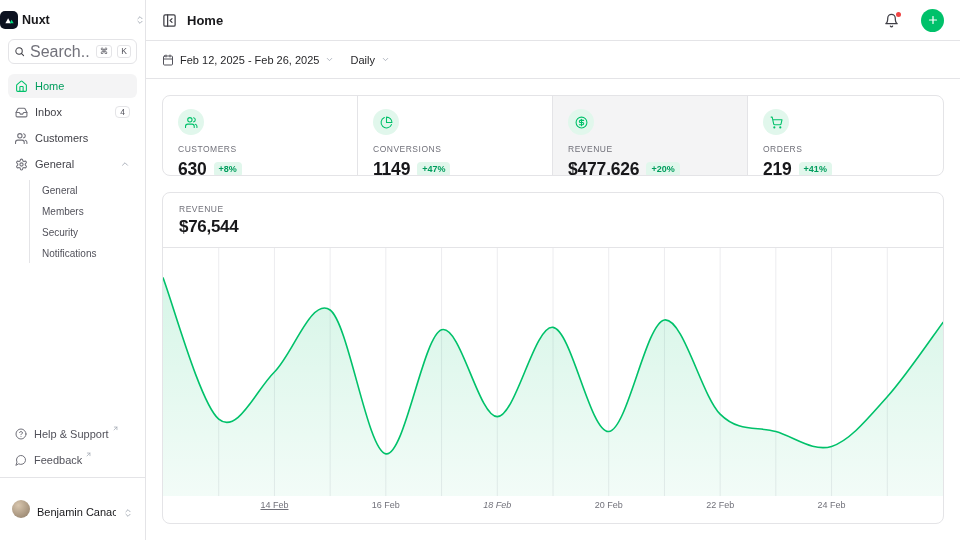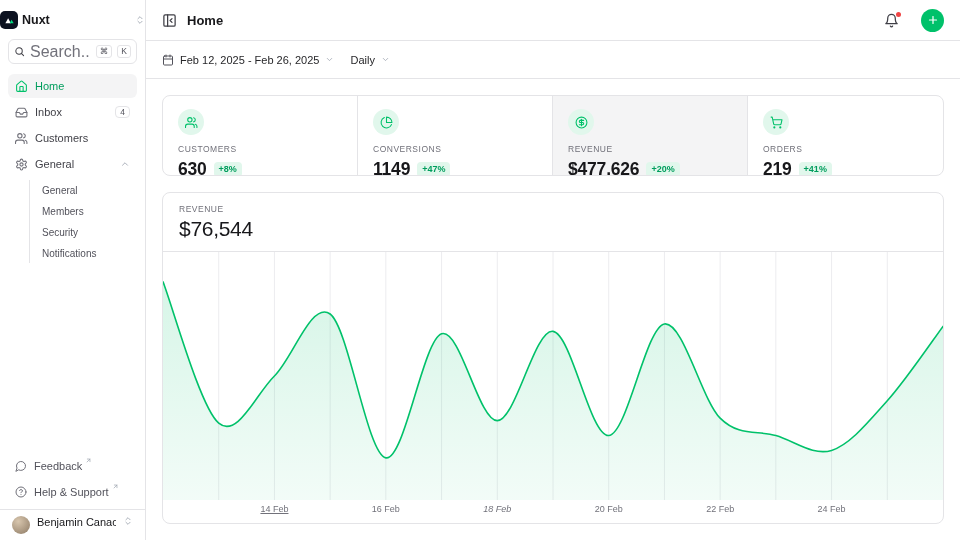--- a/index.html
+++ b/index.html
@@ -36,21 +36,21 @@
   .nav-label{flex:1;white-space:nowrap;}
   .badge-count{font-size:8.5px;border:1px solid var(--border);border-radius:4px;padding:1px 4px;color:#52525b;line-height:1;}
   .chev{color:#9ca3af;display:flex;}
   .sub-list{margin:2px 0 2px 21px;border-left:1px solid var(--border);display:flex;flex-direction:column;gap:1px;}
   .sub-item{font-size:10px;color:#52525b;padding:4.5px 0 4.5px 12px;cursor:pointer;white-space:nowrap;}
   .side-spacer{flex:1;}
   .side-bottom{padding:0 8px 5px;display:flex;flex-direction:column;gap:2px;}
   .bottom-item{display:flex;align-items:center;gap:7px;height:24px;padding:0 7px;border-radius:6px;font-size:11px;color:#52525b;cursor:pointer;}
   .bottom-item .nicon{color:#71717a;display:flex;flex:none;}
   .ext-arrow{color:#9ca3af;align-self:flex-start;margin-top:3px;margin-left:-4px;}
-  .user-row{border-top:1px solid var(--border);display:flex;align-items:flex-start;gap:7px;padding:6px 12px;cursor:pointer;}
+  .user-row{border-top:1px solid var(--border);display:flex;align-items:flex-end;gap:7px;padding:22px 12px;cursor:pointer;}
   .avatar{width:18px;height:18px;border-radius:50%;background:radial-gradient(circle at 35% 30%,#d8c6ae,#8d7a64);flex:none;}
   .user-name{font-size:11px;font-weight:500;flex:1;white-space:nowrap;overflow:hidden;}
 
   
   .main{flex:1;display:flex;flex-direction:column;min-width:0;}
   .main-header{height:41px;min-height:41px;border-bottom:1px solid var(--border);display:flex;align-items:center;gap:10px;padding:0 16px;}
   .panel-toggle{color:#3f3f46;background:none;border:none;display:flex;cursor:pointer;padding:0;}
   .page-title{font-size:13px;font-weight:600;flex:1;}
   .bell-wrap{position:relative;color:#3f3f46;margin-right:12px;background:none;border:none;display:flex;cursor:pointer;padding:0;}
   .red-dot{position:absolute;top:-1px;right:-2px;width:5px;height:5px;border-radius:50%;background:#ef4444;}
@@ -69,21 +69,21 @@
   .stat-icon-wrap{width:26px;height:26px;border-radius:50%;background:var(--green-soft);color:var(--green);display:flex;align-items:center;justify-content:center;}
   .stat-label{margin-top:9px;font-size:8.5px;letter-spacing:.5px;color:#71717a;font-weight:500;}
   .stat-value-row{margin-top:5px;display:flex;align-items:center;gap:7px;}
   .stat-value{font-size:17.5px;font-weight:700;letter-spacing:-.2px;}
   .stat-badge{font-size:9px;font-weight:600;color:var(--green-text);background:var(--green-soft);border-radius:4px;padding:2px 5px;line-height:1.2;}
 
   
   .chart-card{border:1px solid var(--border);border-radius:8px;display:flex;flex-direction:column;min-height:332px;background:#fff;}
   .chart-header{padding:11px 16px 10px;border-bottom:1px solid var(--border);}
   .chart-label{font-size:8.5px;letter-spacing:.5px;color:#71717a;font-weight:500;}
-  .chart-value{font-size:21px;font-weight:400;letter-spacing:-.3px;margin-top:3px;}
+  .chart-value{font-size:17px;font-weight:700;letter-spacing:-.3px;margin-top:3px;}
   .chart-plot{position:relative;height:248px;}
   .chart-plot svg{position:absolute;inset:0;width:100%;height:100%;}
   .gridline{stroke:#ececef;stroke-width:1;}
   .chart-ticks{position:relative;height:22px;}
   .tick{position:absolute;top:4px;transform:translateX(-50%);font-size:9px;color:#71717a;white-space:nowrap;}
 </style>
 </head>
 <body>
 
 <aside class="sidebar">
@@ -167,40 +167,40 @@
       <div class="sub-item">Notifications</div>
     </div>
   </nav>
 
   <div class="side-spacer"></div>
 
   <div class="side-bottom">
     <div class="bottom-item">
       <span class="nicon">
         <svg width="12" height="12" viewBox="0 0 24 24" fill="none" stroke="currentColor" stroke-width="2" stroke-linecap="round" stroke-linejoin="round">
-            <path d="M7.9 20A9 9 0 1 0 4 16.1L2 22Z"></path>
-          </svg>
-      </span>
-      <span>Feedback</span>
+            <circle cx="12" cy="12" r="10"></circle>
+            <path d="M9.09 9a3 3 0 0 1 5.83 1c0 2-3 3-3 3"></path>
+            <path d="M12 17h.01"></path>
+          </svg>
+      </span>
+      <span>Help &amp; Support</span>
       <span class="ext-arrow">
         <svg width="7" height="7" viewBox="0 0 24 24" fill="none" stroke="currentColor" stroke-width="2.4" stroke-linecap="round" stroke-linejoin="round">
             <path d="M7 17 17 7"></path>
             <path d="M8 7h9v9"></path>
           </svg>
       </span>
     </div>
     <div class="bottom-item">
       <span class="nicon">
         <svg width="12" height="12" viewBox="0 0 24 24" fill="none" stroke="currentColor" stroke-width="2" stroke-linecap="round" stroke-linejoin="round">
-            <circle cx="12" cy="12" r="10"></circle>
-            <path d="M9.09 9a3 3 0 0 1 5.83 1c0 2-3 3-3 3"></path>
-            <path d="M12 17h.01"></path>
-          </svg>
-      </span>
-      <span>Help &amp; Support</span>
+            <path d="M7.9 20A9 9 0 1 0 4 16.1L2 22Z"></path>
+          </svg>
+      </span>
+      <span>Feedback</span>
       <span class="ext-arrow">
         <svg width="7" height="7" viewBox="0 0 24 24" fill="none" stroke="currentColor" stroke-width="2.4" stroke-linecap="round" stroke-linejoin="round">
             <path d="M7 17 17 7"></path>
             <path d="M8 7h9v9"></path>
           </svg>
       </span>
     </div>
   </div>
 
   <div class="user-row">

